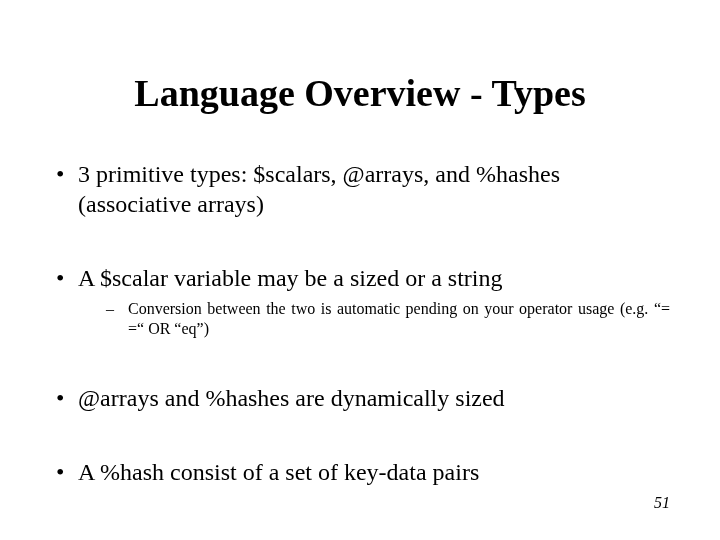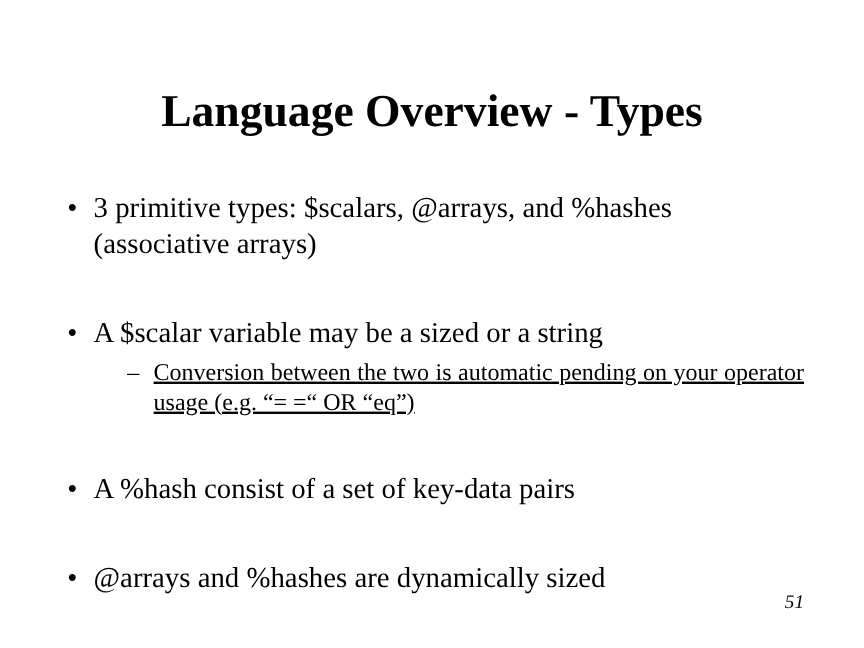--- a/index.html
+++ b/index.html
@@ -3,34 +3,34 @@
 <meta charset="utf-8">
 <style>
   * { margin: 0; padding: 0; box-sizing: border-box; }
   html, body { width: 720px; height: 540px; background: #fff; font-family: "Times New Roman", Times, serif; color: #000; }
   .slide { width: 720px; height: 540px; position: relative; padding: 51px 50px 30px 50px; }
   .title { font-size: 38px; text-align: center; margin-top: 20px; margin-bottom: 36px; }
   ul.outer { list-style: none; padding-left: 0; }
   ul.outer > li { font-size: 24px; line-height: 1.25; margin-bottom: 6px; padding-left: 28px; position: relative; margin-top: 44px; }
   ul.outer > li::before { content: "•"; position: absolute; left: 6px; top: 0; }
   ul.inner { list-style: none; padding-left: 0; margin-top: 6px; margin-bottom: 8px; }
-  ul.inner > li { font-size: 20px; line-height: 1.25; padding-left: 50px; position: relative; text-align: justify; text-decoration: underline; }
+  ul.inner > li { font-size: 16px; line-height: 1.25; padding-left: 50px; position: relative; text-align: justify; }
   ul.inner > li::before { content: "–"; position: absolute; left: 28px; top: 0; }
   .pagenum { position: absolute; right: 50px; bottom: 28px; font-size: 16px; font-style: italic; }
 </style>
 </head>
 <body>
 
 <div class="slide">
   <h1 class="title">Language Overview - Types</h1>
   <ul class="outer">
     <li>3 primitive types: $scalars, @arrays, and %hashes (associative arrays)</li>
     <li>
       <span>A $scalar variable may be a sized or a string</span>
       <ul class="inner">
         <li>Conversion between the two is automatic pending on your operator usage (e.g. “= =“ OR “eq”)</li>
       </ul>
     </li>
+    <li>@arrays and %hashes are dynamically sized</li>
     <li>A %hash consist of a set of key-data pairs</li>
-    <li>@arrays and %hashes are dynamically sized</li>
   </ul>
   <div class="pagenum">51</div>
 </div>
 
 </body></html>

